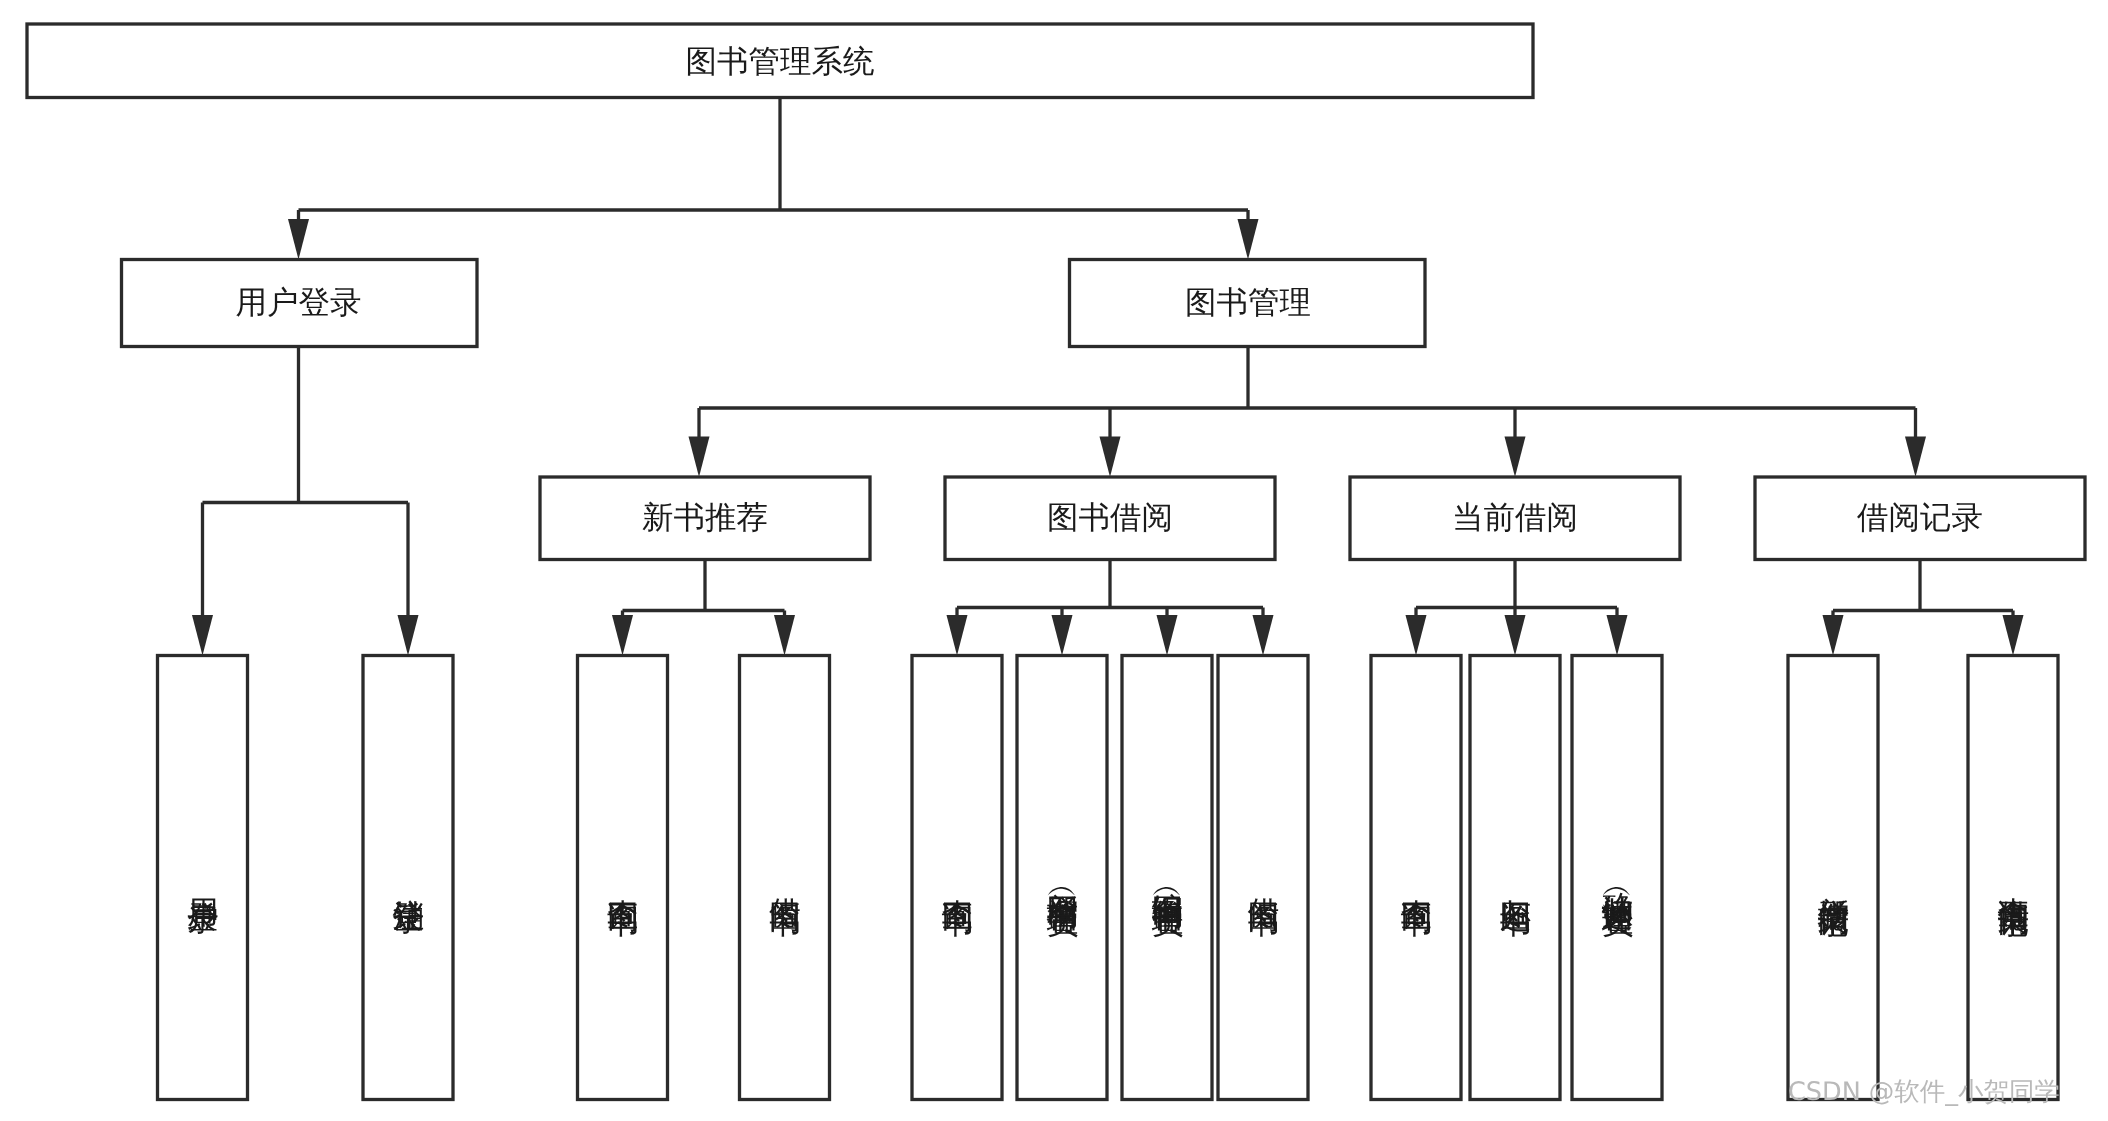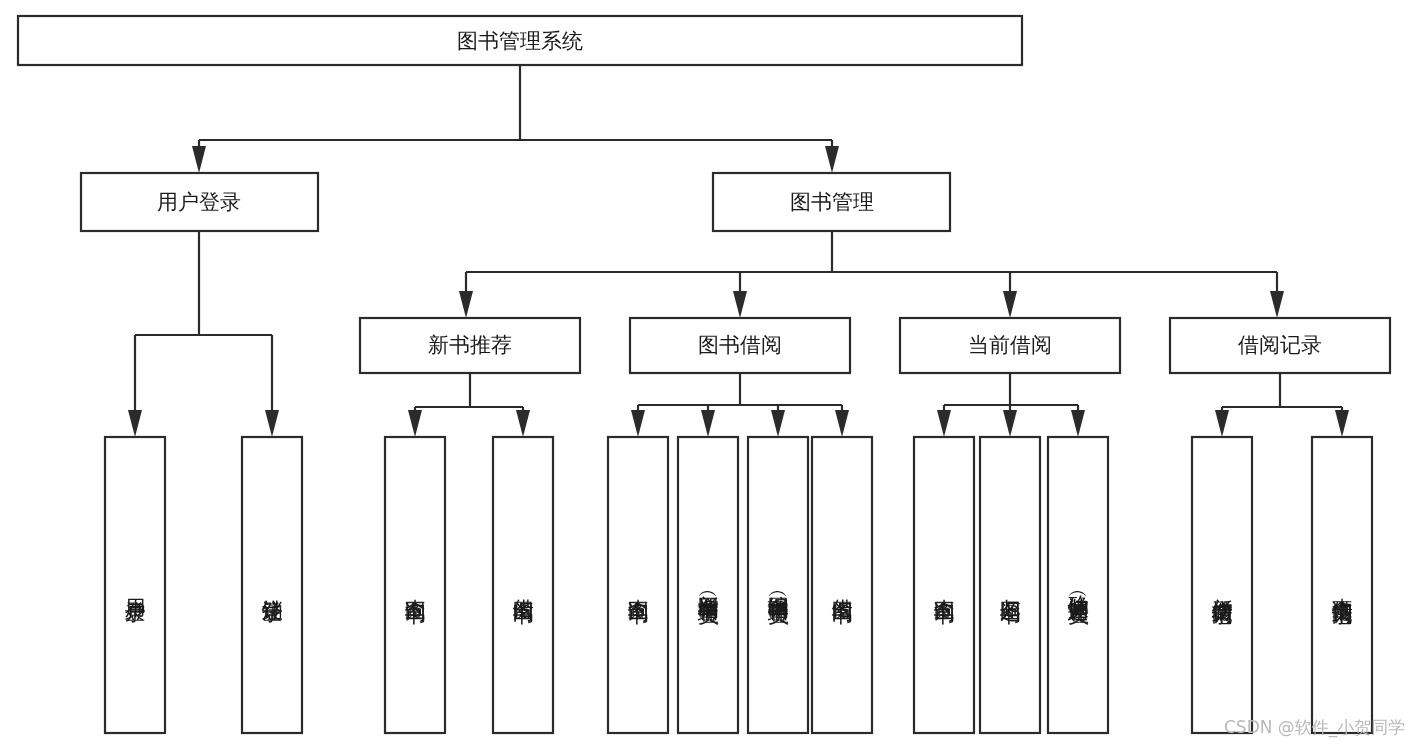--- a/index.html
+++ b/index.html
@@ -64,21 +64,20 @@
     letter-spacing: 1.5px;
     white-space: nowrap;
     pointer-events: none;
   }
   .watermark {
     position: absolute;
     font-family: "DejaVu Sans", "Liberation Sans", sans-serif;
     font-size: 17px;
     color: #b9b9b9;
     white-space: nowrap;
-    padding-left: 32px;
   }
 </style>
 </head>
 <body>
 
 <div id="diagram-root">
 
   <svg id="chart-svg" viewBox="0 0 1405 747">
 
     <g>

